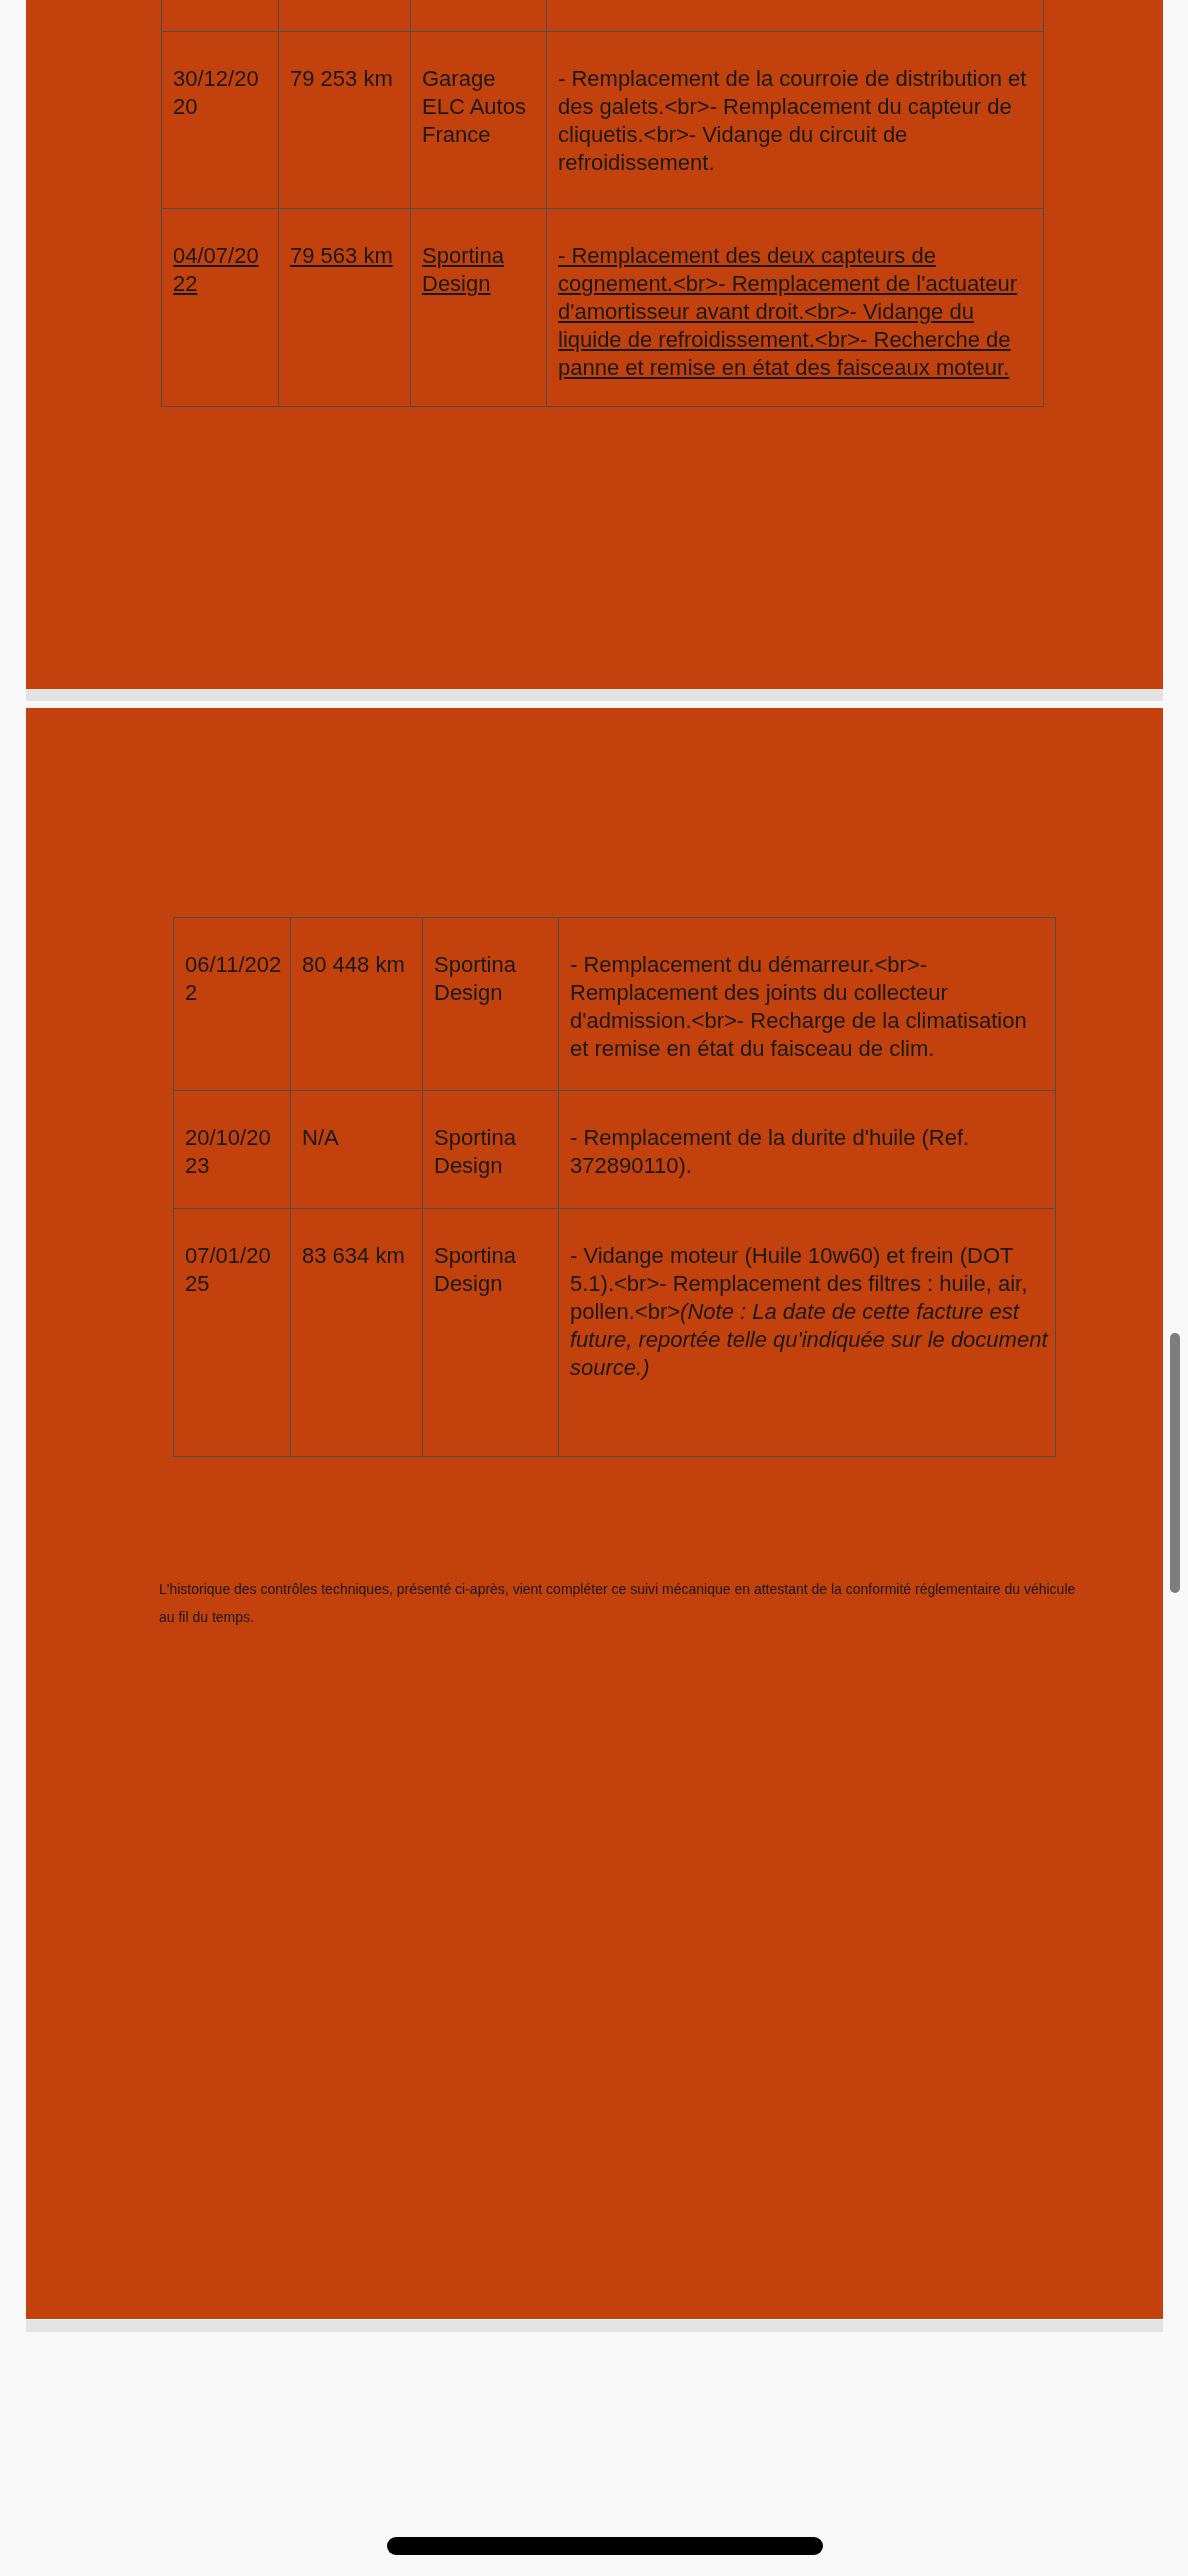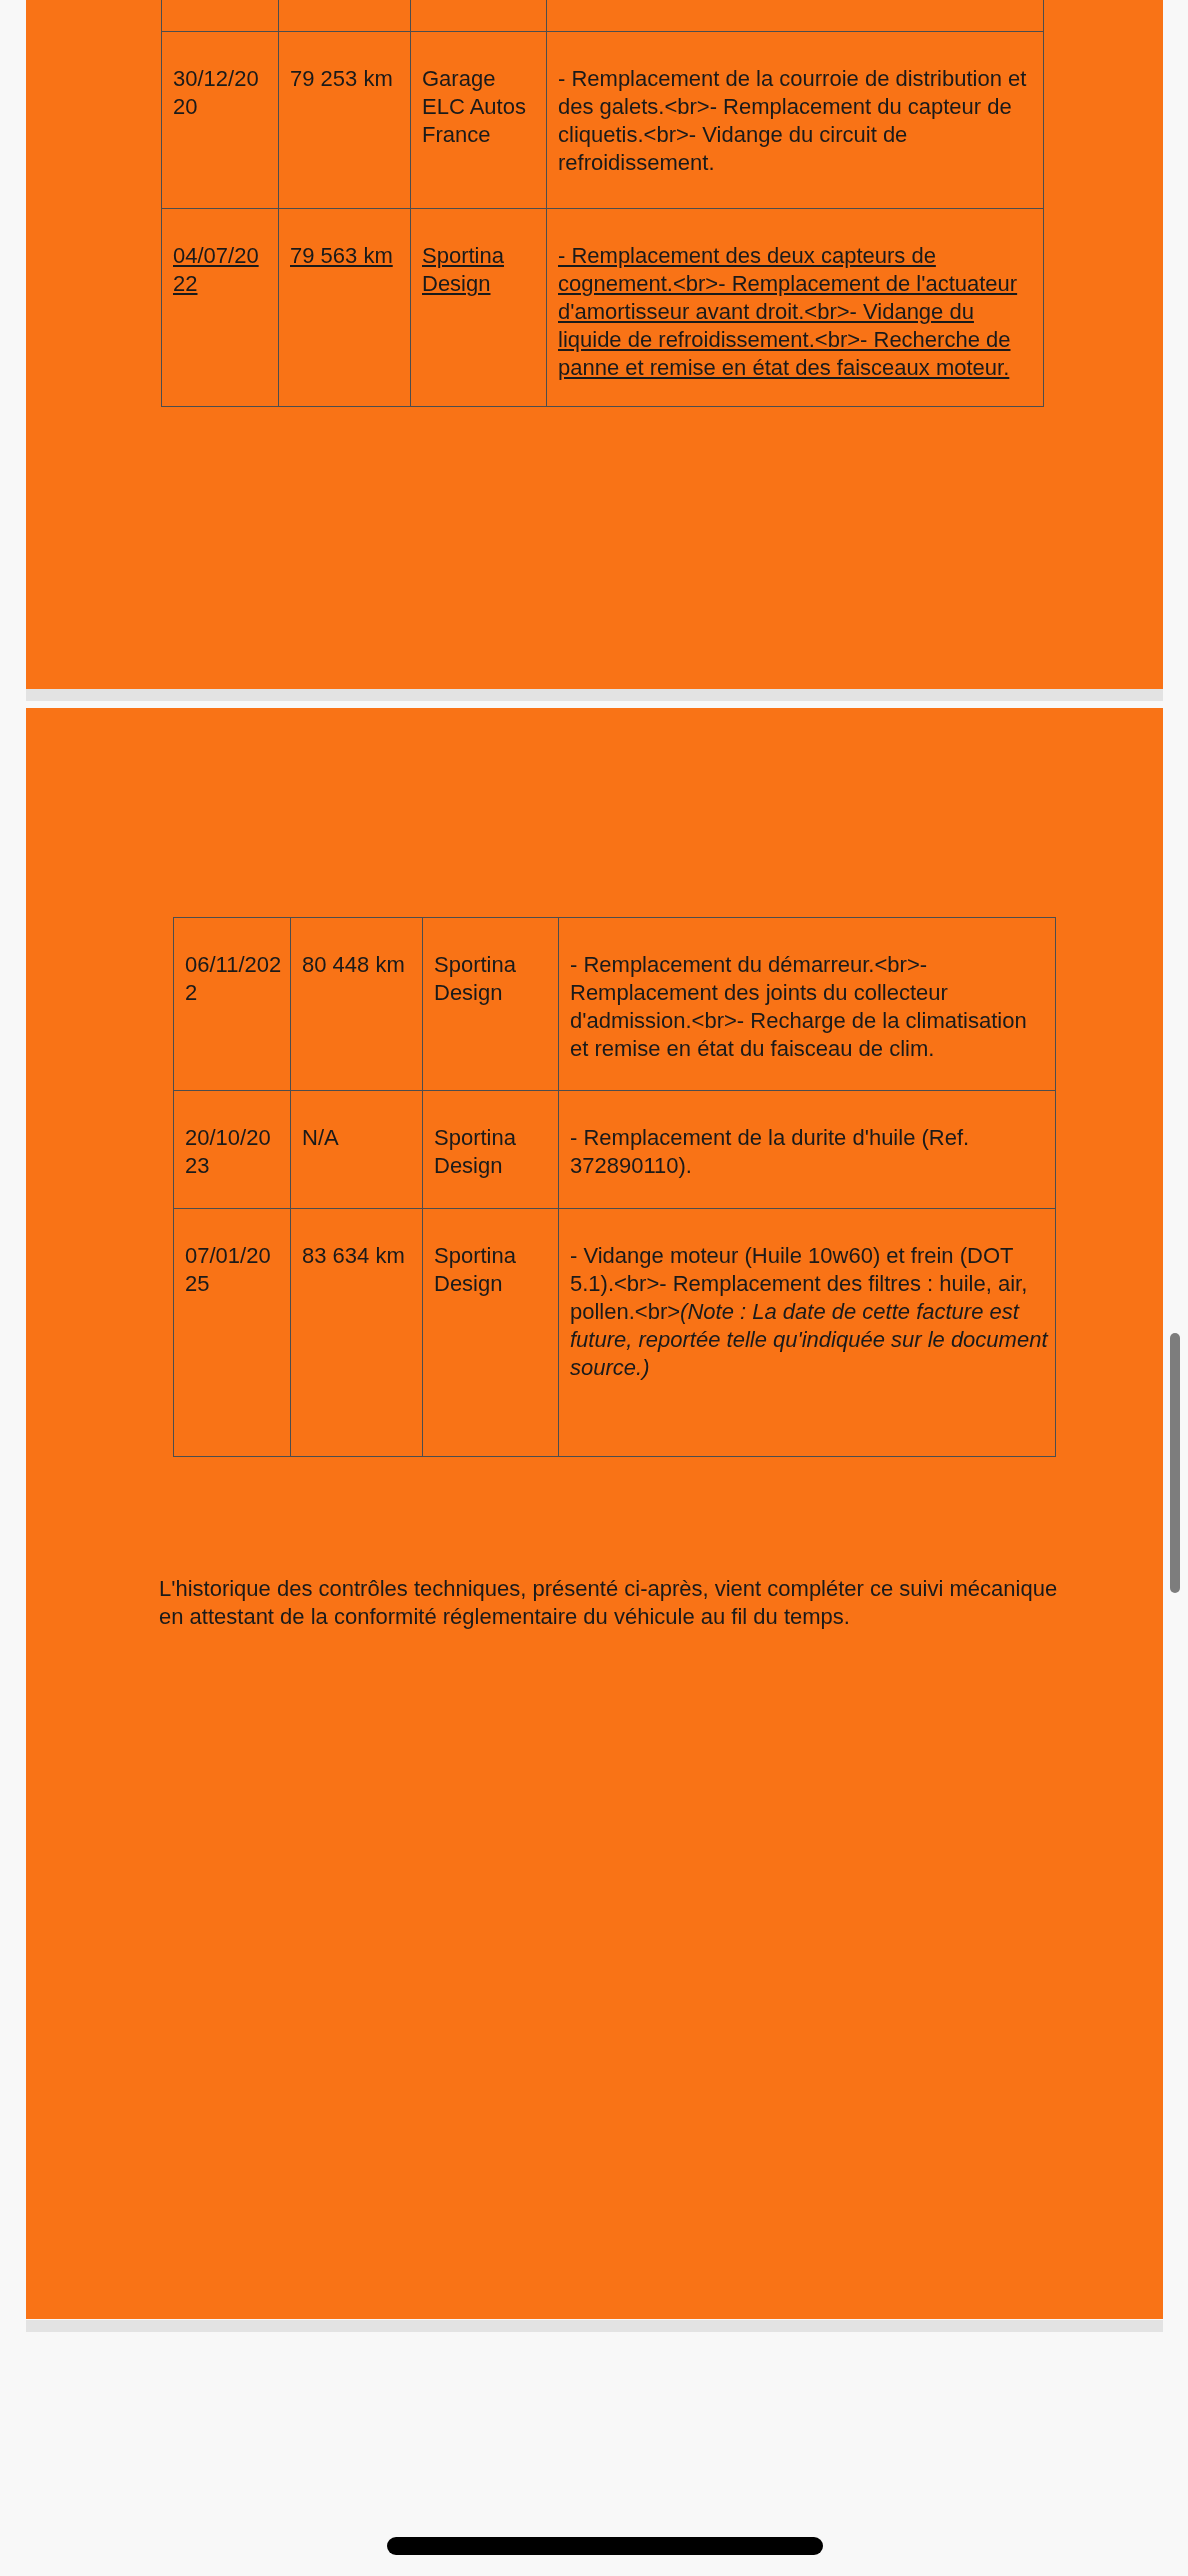--- a/index.html
+++ b/index.html
@@ -5,21 +5,21 @@
   html,body{margin:0;padding:0;}
   body{
     width:1188px;height:2576px;overflow:hidden;
     background:#f8f8f8;
     font-family:"Liberation Sans","DejaVu Sans",sans-serif;
     color:#1a1a1a;
   }
   #canvas{position:relative;width:1188px;height:2576px;overflow:hidden;}
 
   
-  .page{position:absolute;left:26px;width:1137px;background:#f97316;}
+  .page{position:absolute;left:26px;width:1137px;background:#c2410c;}
   #page1{top:0;height:689px;overflow:hidden;}
   #page2{top:708px;height:1611px;overflow:hidden;}
   #page3{top:2338px;height:238px;overflow:visible;}
   .page-gap{position:absolute;left:26px;width:1137px;height:12px;background:#e3e3e3;}
   #gap1{top:689px;}
   #gap2{top:2320px;}
 
   
   table.maint{
     border-collapse:collapse;
@@ -47,21 +47,21 @@
   #table1 tbody tr:nth-child(2){height:198px;text-decoration:underline;}
   #table2 tbody tr:nth-child(1){height:173px;}
   #table2 tbody tr:nth-child(2){height:118px;}
   #table2 tbody tr:nth-child(3){height:248px;}
   #table2 tbody tr:nth-child(4){height:141px;}
   td .seg-italic{font-style:italic;}
 
   
   #closing-par{
     position:absolute;left:133px;top:867px;width:917px;
-    font-size:22px;line-height:28px;
+    font-size:14px;line-height:28px;
   }
 
   
   #section-heading{
     position:absolute;left:133px;top:208px;
     font-size:30px;font-weight:bold;color:#000;
     white-space:nowrap;
   }
 
   

